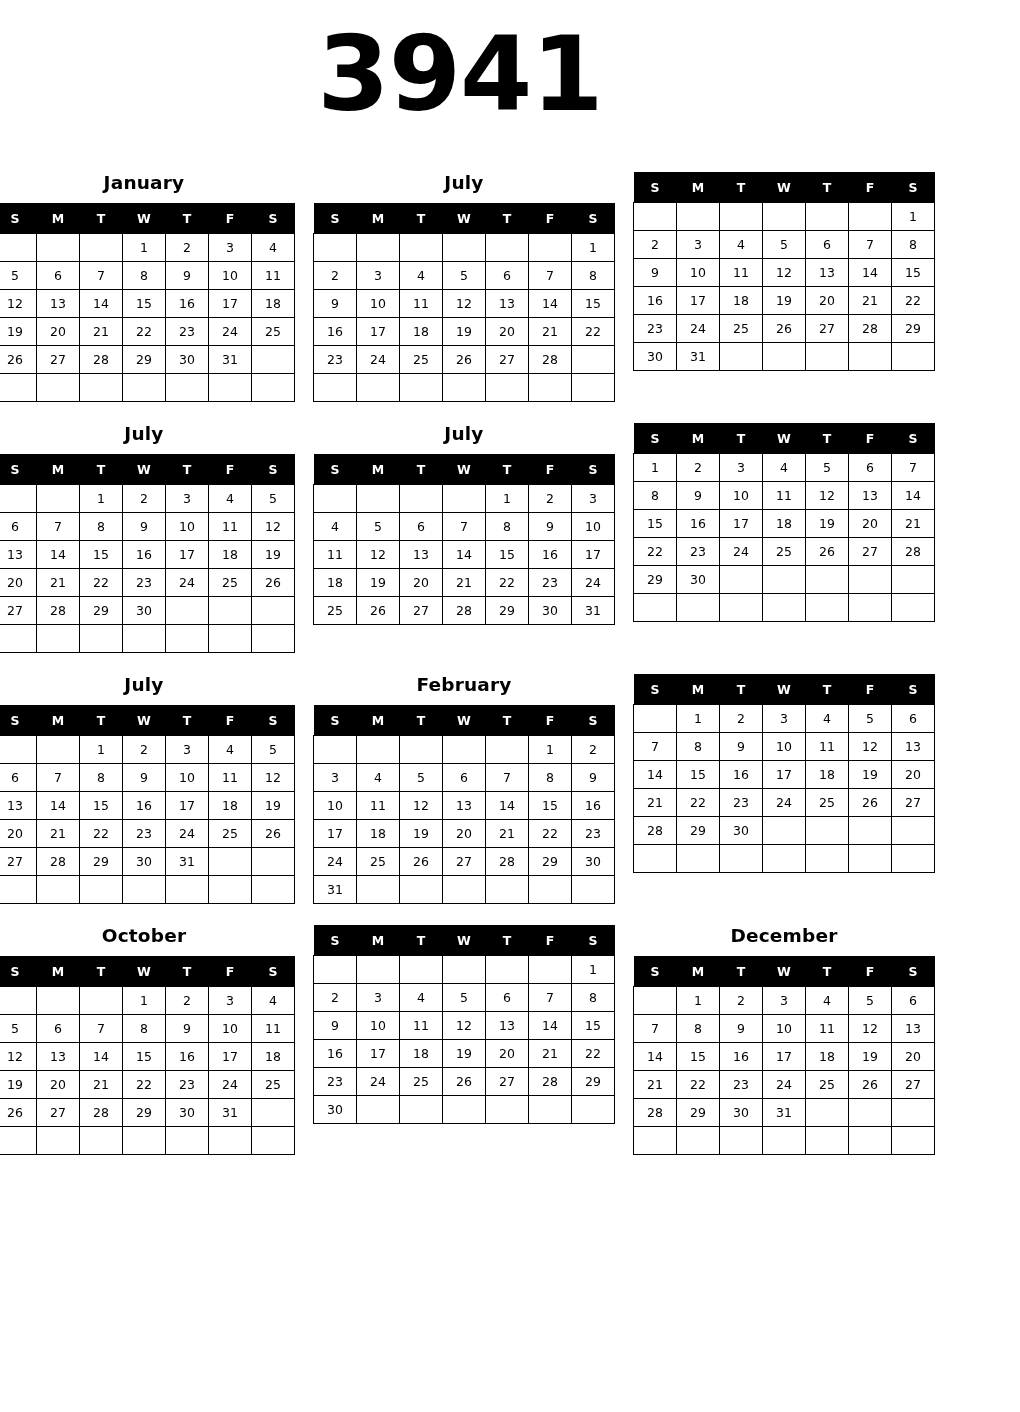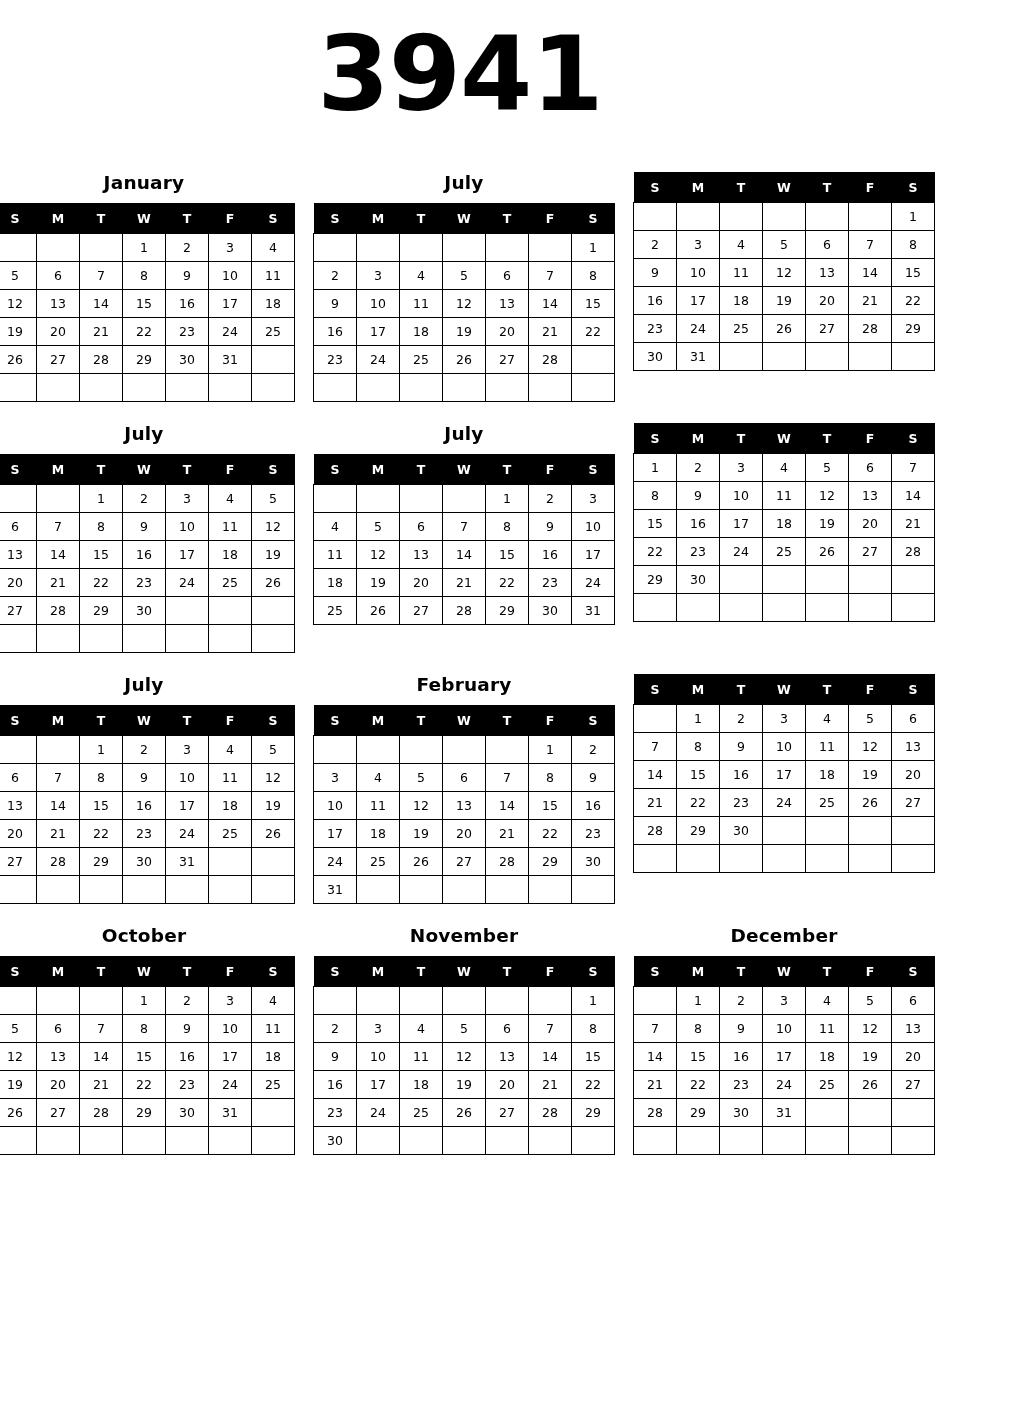--- a/index.html
+++ b/index.html
@@ -799,21 +799,20 @@
               <td></td>
               <td></td>
               <td></td>
               <td></td>
             </tr>
           </tbody>
         </table>
         <div class="month-block-spacer"></div>
       </div>
       <div class="month">
-        <div class="month-name">November</div>
         <table class="cal">
           <thead>
             <tr>
               <th>S</th>
               <th>M</th>
               <th>T</th>
               <th>W</th>
               <th>T</th>
               <th>F</th>
               <th>S</th>

